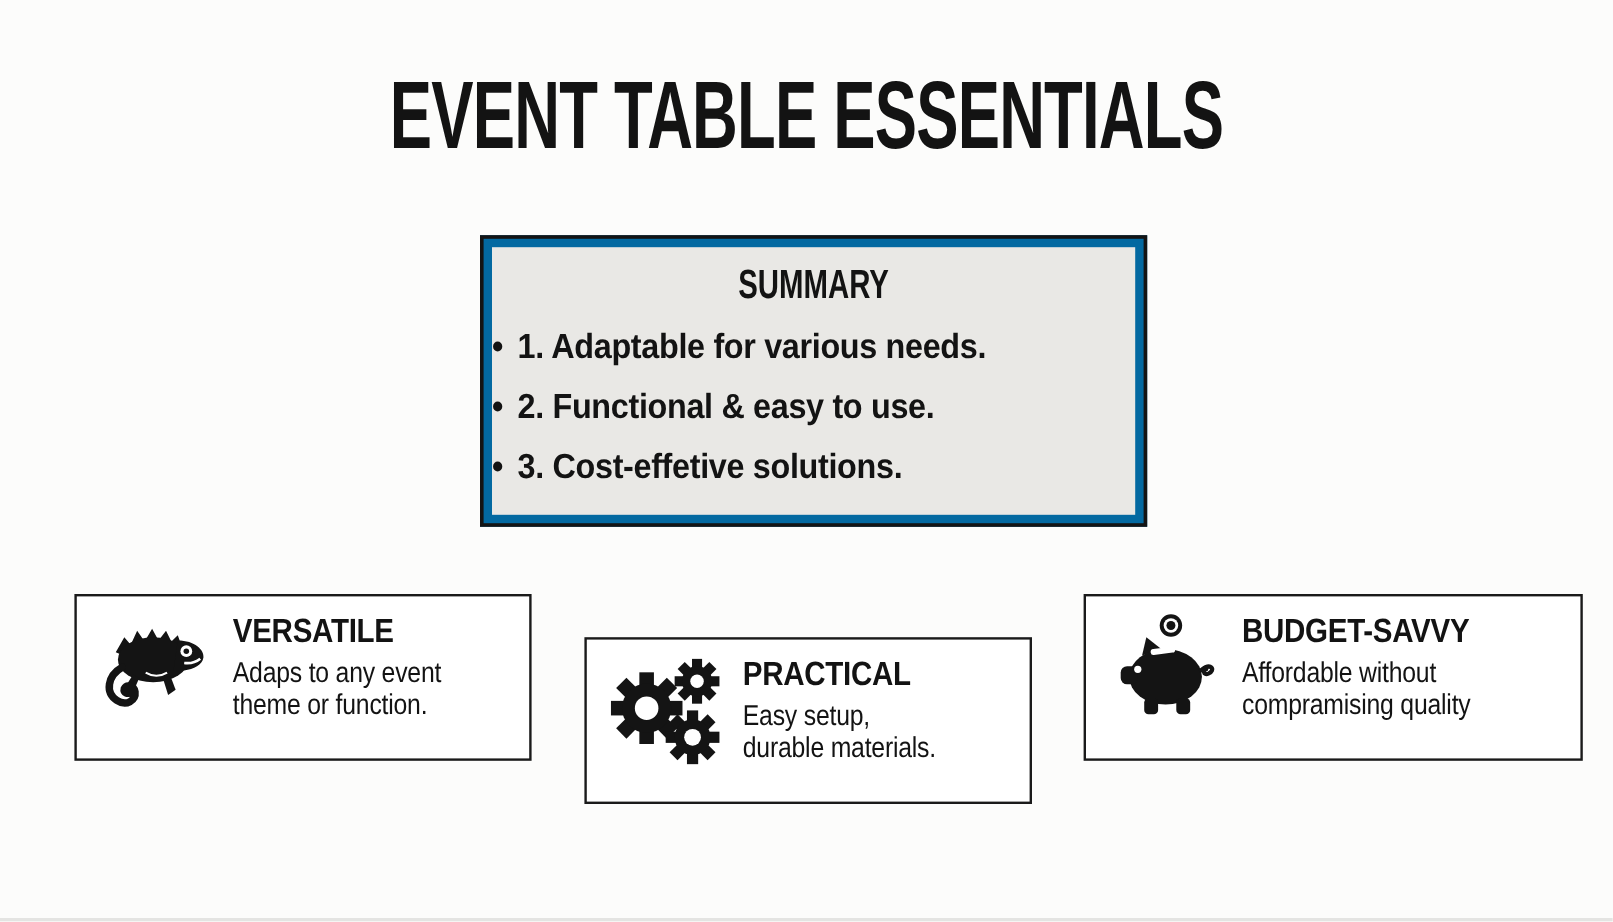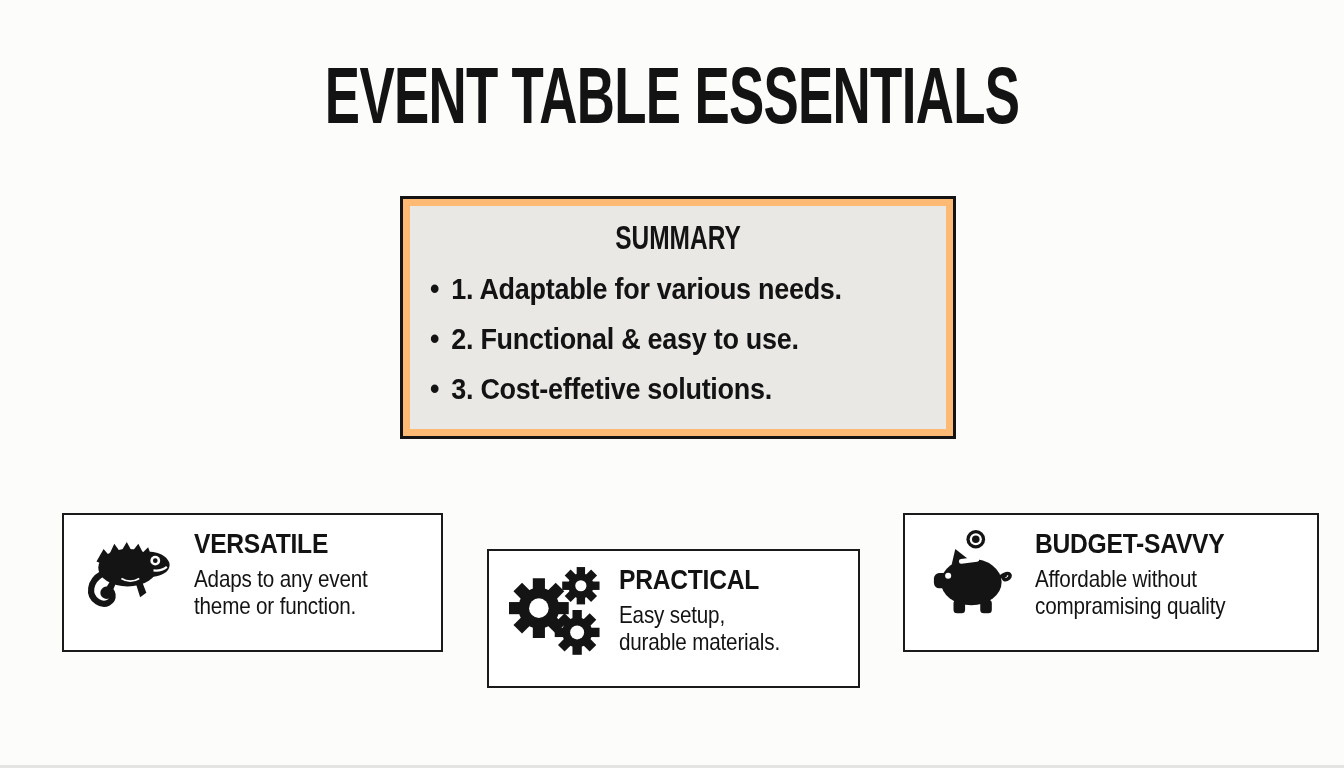--- a/index.html
+++ b/index.html
@@ -51,61 +51,60 @@
 
   
   .summary-box {
     position: absolute;
     left: 400px;
     top: 196px;
     width: 556px;
     height: 243px;
     box-sizing: border-box;
     border: 3px solid #141414;
-    background: #fdba74;
+    background: #0369a1;
     padding: 7px;
   }
   .summary-inner {
     width: 100%;
     height: 100%;
     box-sizing: border-box;
     background: #e9e8e5;
     padding-top: 14px;
   }
   .summary-heading {
     margin: 0 0 10px 0;
     text-align: center;
     font-size: 34px;
     font-weight: 800;
     line-height: 1;
     white-space: nowrap;
     transform: scaleX(0.72);
     transform-origin: 50% 50%;
   }
   .summary-list {
-    margin-left: 20px;
   }
   .srow {
     font-size: 29px;
     font-weight: 700;
     line-height: 50px;
     white-space: nowrap;
     letter-spacing: -0.3px;
     transform: scaleX(0.93);
     transform-origin: 0 50%;
   }
   .srow .bullet {
     display: inline-block;
     margin-right: 13px;
   }
 
   
   .card {
     position: absolute;
-    top: 513px;
+    top: 495px;
     height: 139px;
     box-sizing: border-box;
     border: 2px solid #1a1a1a;
     background: #ffffff;
     display: flex;
     align-items: center;
     padding: 0 12px 17px 20px;
   }
   .card-1 { left: 62px;  width: 381px; }
   .card-2 { left: 487px; width: 373px; margin-top: 36px; }

